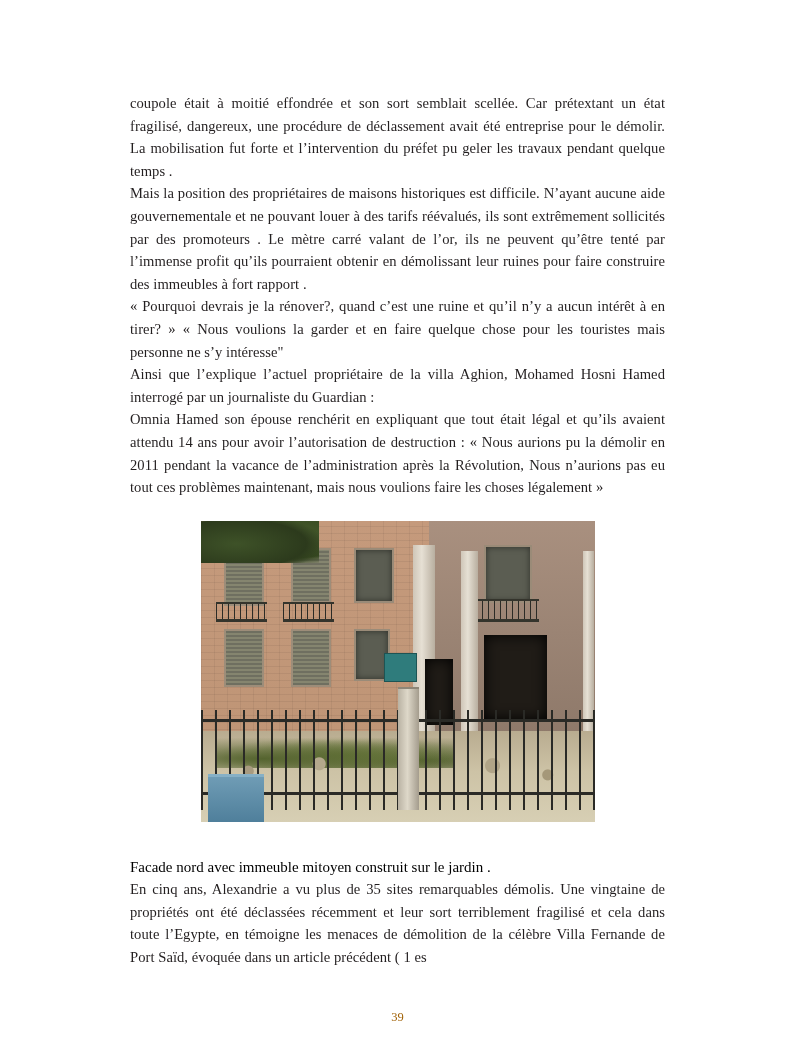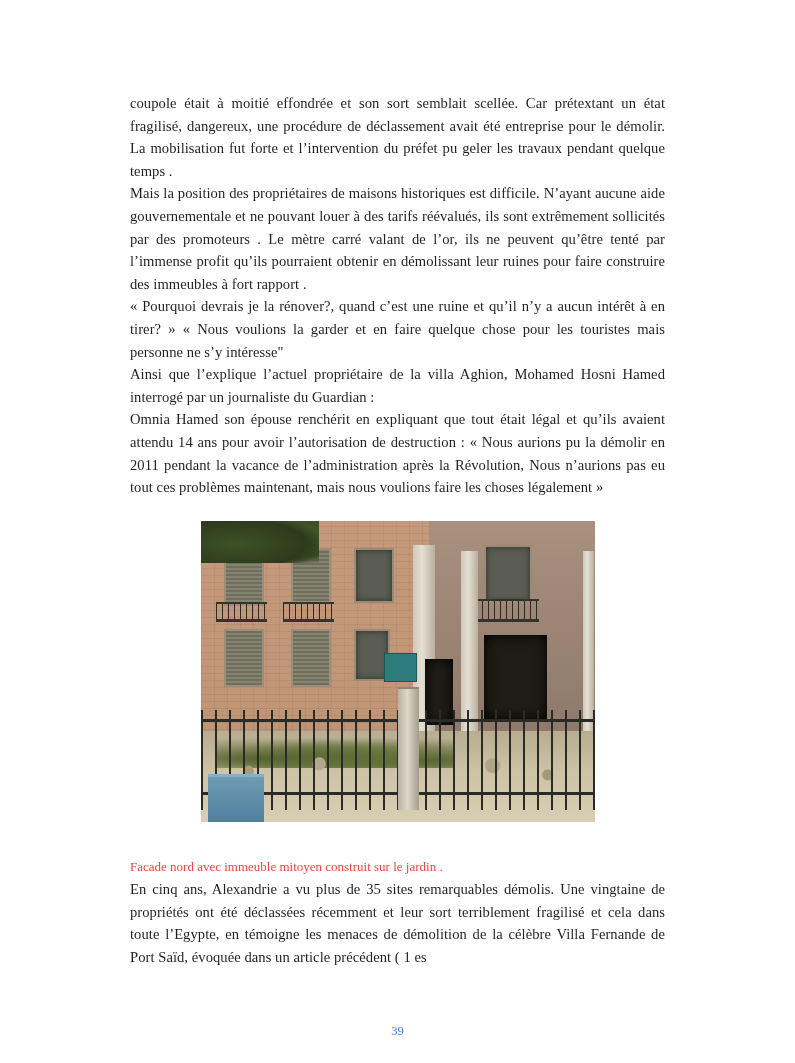--- a/index.html
+++ b/index.html
@@ -183,35 +183,35 @@
     position: absolute;
     left: 2%;
     bottom: 0;
     width: 14%;
     height: 15%;
     background: linear-gradient(180deg, #6f9cb5 0%, #4f7f9b 100%);
     border-top: 3px solid #86b0c6;
   }
   .caption {
     margin-top: 34px;
-    font-size: 13px;
+    font-size: 15px;
     line-height: 22.6px;
-    color: #ef4444;
+    color: #000000;
   }
   .after-caption {
     margin-top: 20px;
   }
   .page-number {
     position: absolute;
     left: 0;
     right: 0;
-    bottom: 24px;
+    bottom: 38px;
     text-align: center;
     font-size: 12.5px;
-    color: #3b82f6;
+    color: #a16207;
   }
 </style>
 </head>
 <body>
 
 <div class="page">
   <div class="doc-body">
 
     <p class="para">coupole était à moitié effondrée et son sort semblait scellée. Car prétextant un état fragilisé, dangereux, une procédure de déclassement avait été entreprise pour le démolir. La mobilisation fut forte et l’intervention du préfet pu geler les travaux pendant quelque temps .</p>
     <p class="para">Mais la position des propriétaires de maisons historiques est difficile. N’ayant aucune aide gouvernementale et ne pouvant louer à des tarifs réévalués, ils sont extrêmement sollicités par des promoteurs . Le mètre carré valant de l’or, ils ne peuvent qu’être tenté par l’immense profit qu’ils pourraient obtenir en démolissant leur ruines pour faire construire des immeubles à fort rapport .</p>

